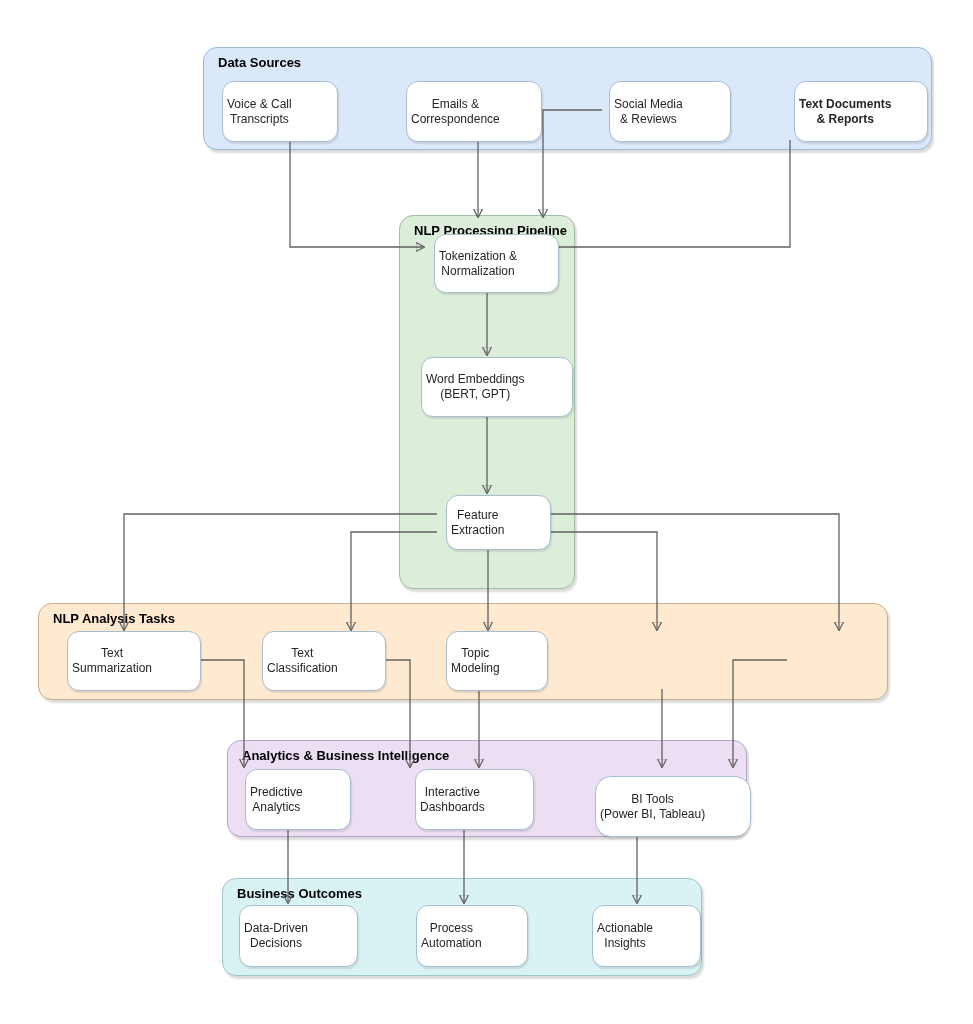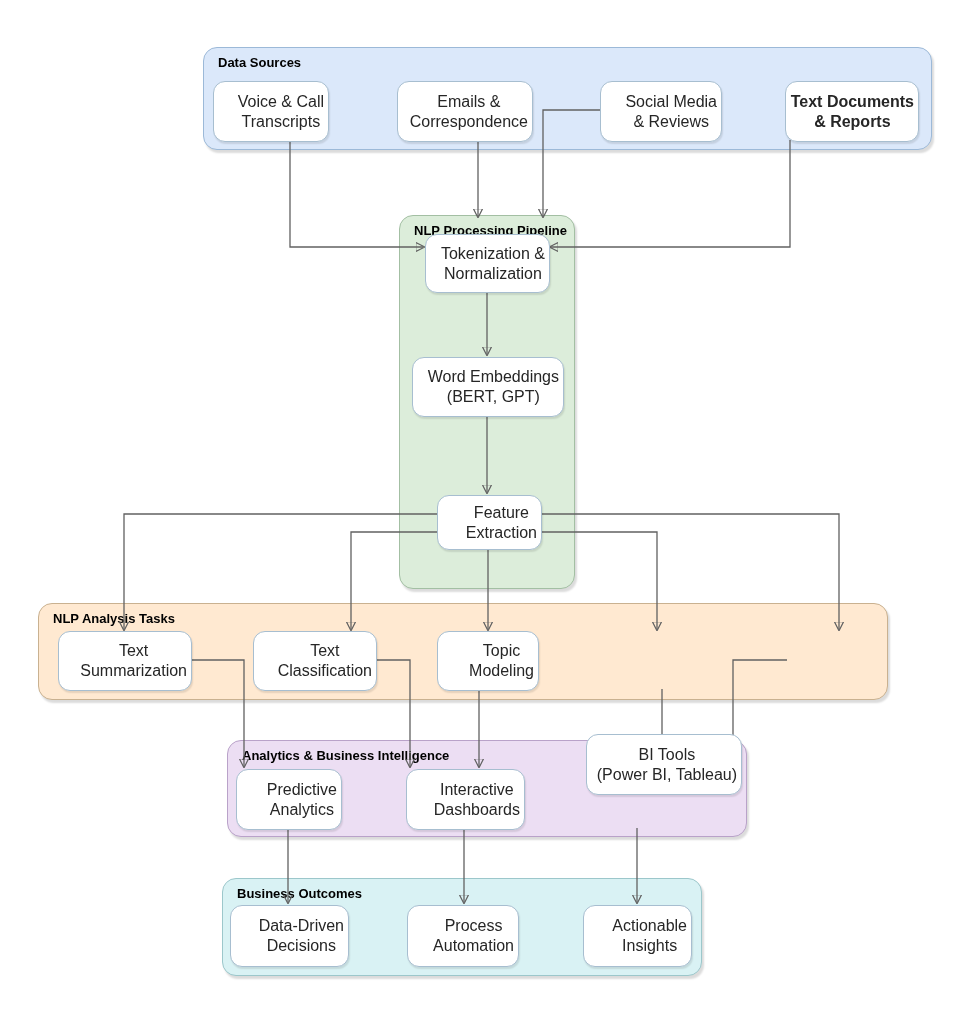--- a/index.html
+++ b/index.html
@@ -24,23 +24,23 @@
   .sec-cyan  {background:var(--outcomes-fill);    border-color:var(--outcomes-border);}
 
   .section-title{position:absolute;left:14px;top:7px;font-size:13px;font-weight:bold;
                  color:var(--title-text);white-space:nowrap;}
 
   .edges{position:absolute;left:0;top:0;width:973px;height:1024px;pointer-events:none;}
   .edges path{fill:none;stroke:var(--connector);stroke-width:1.3px;}
   .arrowhead{fill:var(--connector);}
 
   .node{position:absolute;background:var(--node-fill);border:1.3px solid var(--node-border);
-        border-radius:12px;display:flex;align-items:center;justify-content:flex-end;
-        text-align:center;font-size:16px;line-height:1.25;color:var(--node-text);
-        box-shadow:1px 2px 1.5px rgba(0,0,0,0.10);}
+        border-radius:12px;display:flex;align-items:center;justify-content:flex-start;
+        text-align:center;font-size:12px;line-height:1.25;color:var(--node-text);
+        box-shadow:1px 2px 1.5px rgba(0,0,0,0.10);margin-left:9px;}
   .node .node-label{white-space:pre-line;padding:2px 4px;}
 </style>
 </head>
 <body>
 
 <div class="canvas">
 
   <div class="container sec-blue" style="left:203px;top:47px;width:727px;height:101px;">
     <div class="section-title">Data Sources</div>
   </div>
@@ -132,21 +132,21 @@
   </div>
 
   <div class="node" style="left:236px;top:769px;width:104px;height:59px;">
     <span class="node-label">Predictive
 Analytics</span>
   </div>
   <div class="node" style="left:406px;top:769px;width:117px;height:59px;">
     <span class="node-label">Interactive
 Dashboards</span>
   </div>
-  <div class="node" style="left:586px;top:734px;width:154px;height:59px;">
+  <div class="node" style="left:586px;top:776px;width:154px;height:59px;border-radius:16px;">
     <span class="node-label">BI Tools
 (Power BI, Tableau)</span>
   </div>
 
   <div class="node" style="left:230px;top:905px;width:117px;height:60px;">
     <span class="node-label">Data-Driven
 Decisions</span>
   </div>
   <div class="node" style="left:407px;top:905px;width:110px;height:60px;">
     <span class="node-label">Process

